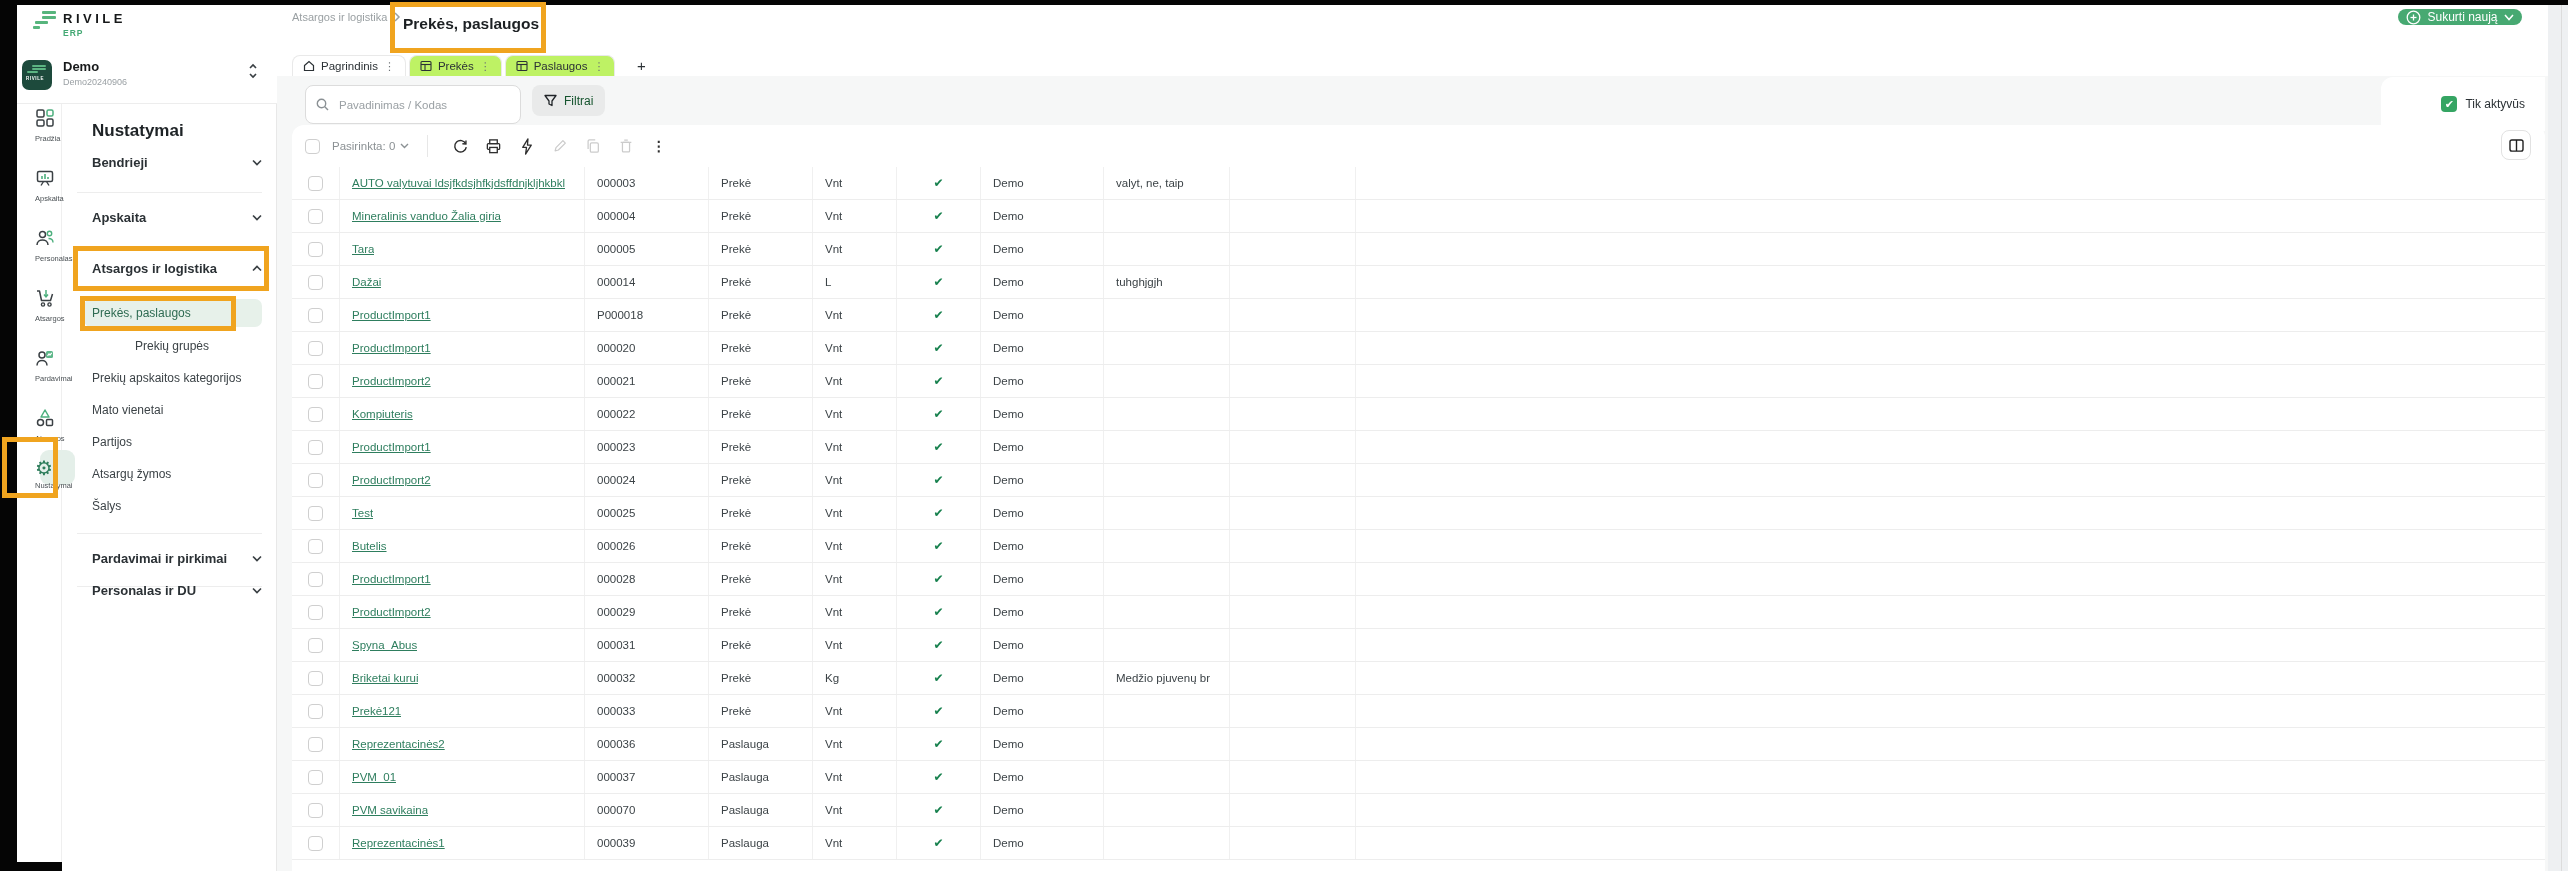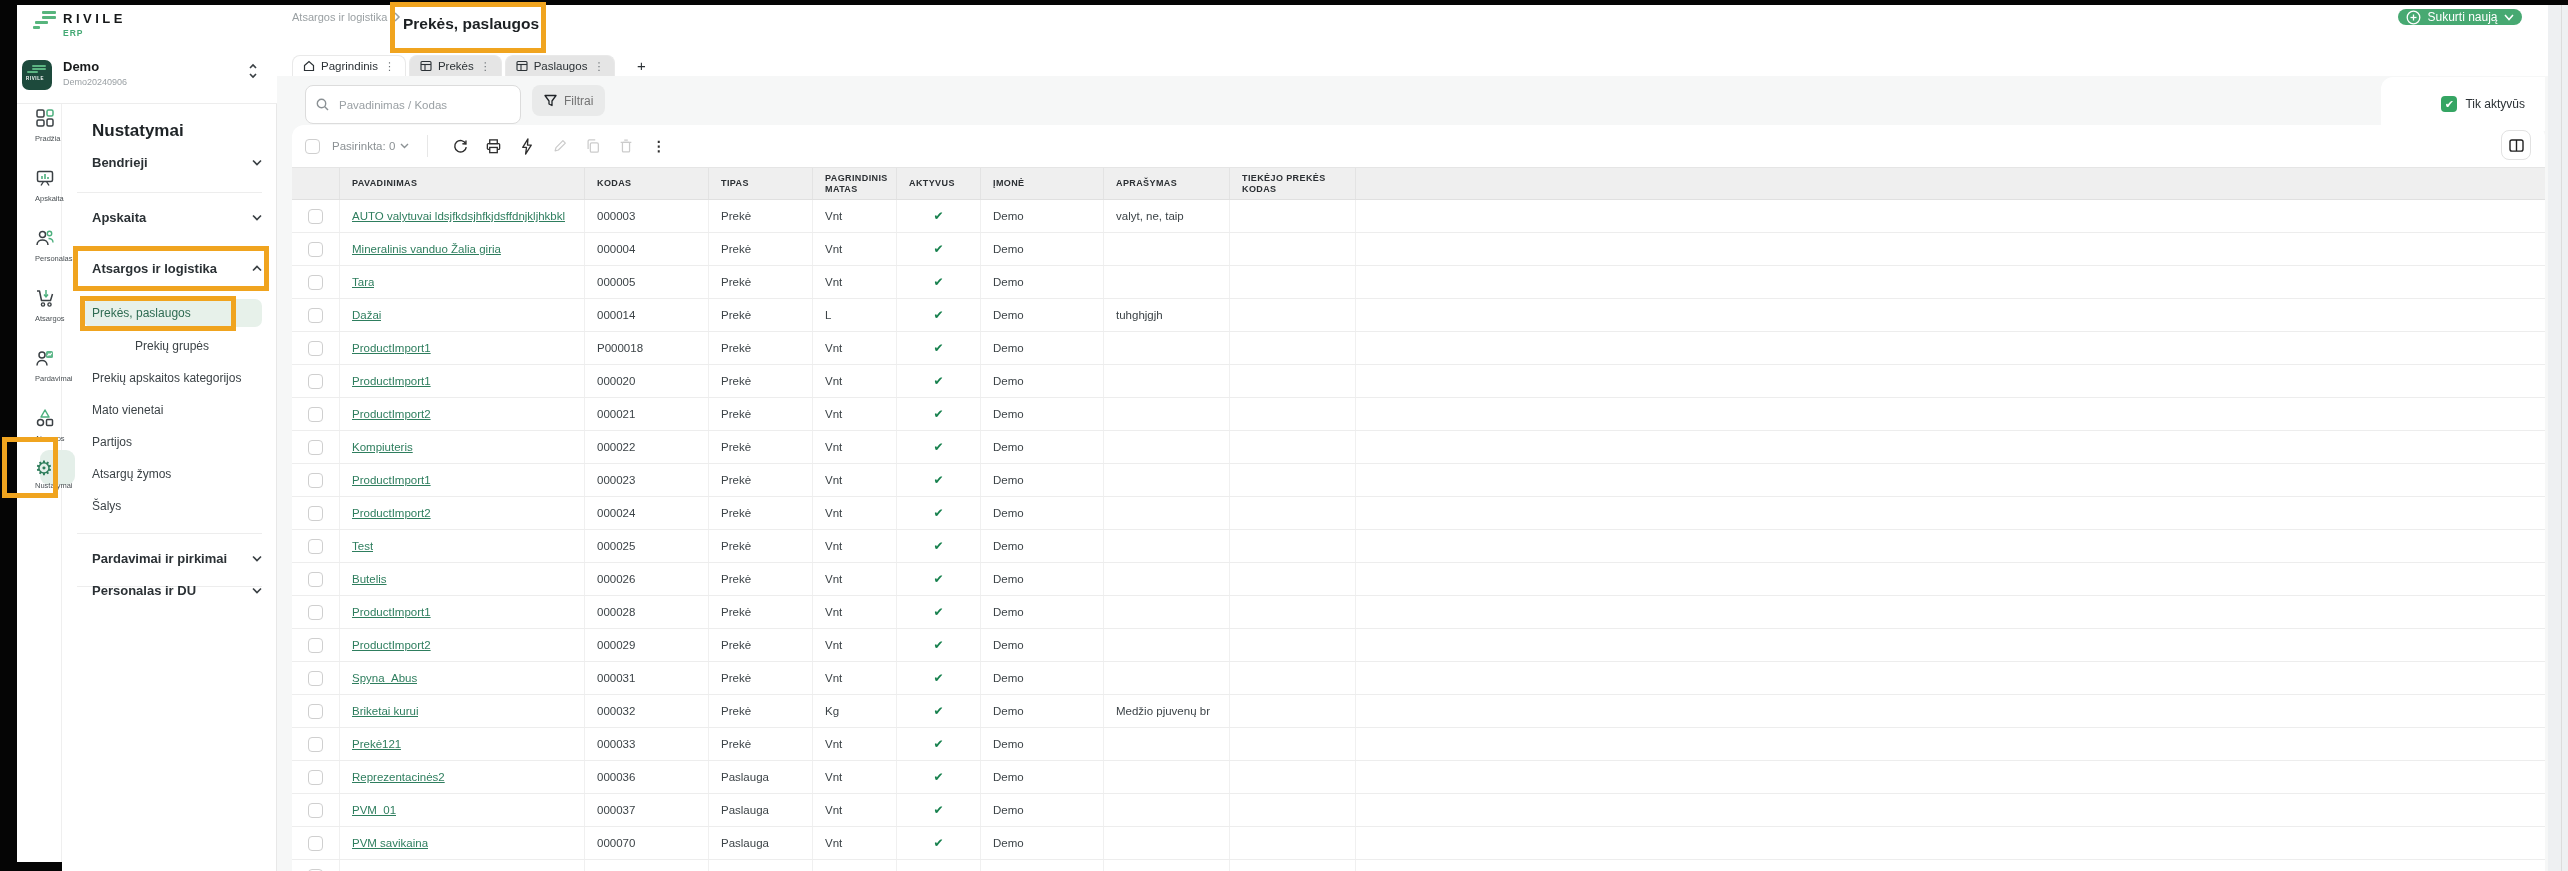--- a/index.html
+++ b/index.html
@@ -39,31 +39,31 @@
   .co-sort{position:absolute;left:231px;top:58px;}
   .panel-hdiv{position:absolute;left:17px;top:103px;width:260px;height:1px;background:#ededed;z-index:6;}
 
   
   .breadcrumb{position:absolute;left:292px;top:11px;font-size:11px;color:#9aa0a3;display:flex;align-items:center;gap:6px;z-index:3;}
   .page-title{position:absolute;left:403px;top:15px;font-size:15.5px;font-weight:bold;color:#1c2023;z-index:3;}
   .btn-create{position:absolute;left:2398px;top:9px;width:124px;height:16px;background:#47a972;border-radius:17px;display:flex;align-items:center;justify-content:center;gap:6px;color:#fff;font-size:12px;z-index:3;cursor:pointer;}
 
   
   .tabs{position:absolute;left:292px;top:55px;height:21px;display:flex;align-items:flex-end;gap:3px;z-index:3;}
-  .tab{height:21px;display:flex;align-items:center;gap:6px;padding:0 10px;font-size:11.5px;color:#2b3135;background:#e5e5e5;border:1px solid #e9e9e9;border-bottom:none;border-radius:8px 8px 0 0;cursor:pointer;white-space:nowrap;}
+  .tab{height:21px;display:flex;align-items:center;gap:6px;padding:0 10px;font-size:11.5px;color:#2b3135;background:#bef264;border:1px solid #e9e9e9;border-bottom:none;border-radius:8px 8px 0 0;cursor:pointer;white-space:nowrap;}
   .tab.active{background:#fff;}
   .tab .kebab{color:#6c7276;font-size:11px;letter-spacing:0;}
   .tab-plus{width:30px;height:21px;display:flex;align-items:center;justify-content:center;font-size:15px;color:#2b3135;cursor:pointer;margin-left:8px;}
 
   
   .content{position:absolute;left:277px;top:76px;width:2271px;height:795px;background:#f6f7f7;z-index:2;}
   .search-box{position:absolute;left:28px;top:9px;width:216px;height:39px;background:#fff;border:1px solid #dcdcdc;border-radius:8px;display:flex;align-items:center;gap:8px;padding:0 10px;}
   .search-box input{border:none;outline:none;font-size:11.5px;color:#333;width:160px;background:transparent;}
   .search-box input::placeholder{color:#9aa0a4;}
-  .btn-filter{position:absolute;left:255px;top:9px;height:31px;padding:0 12px;background:#e9eaea;border-radius:8px;display:flex;align-items:center;gap:7px;font-size:12px;color:#737373;cursor:pointer;}
+  .btn-filter{position:absolute;left:255px;top:9px;height:31px;padding:0 12px;background:#e9eaea;border-radius:8px;display:flex;align-items:center;gap:7px;font-size:12px;color:#14532d;cursor:pointer;}
   .active-panel{position:absolute;left:2104px;top:1px;width:164px;height:54px;background:#fff;border-radius:12px 0 0 0;display:flex;align-items:center;justify-content:flex-end;gap:8px;padding-right:20px;}
   .cbx-on{width:16px;height:16px;background:#35a563;border-radius:4px;color:#fff;font-size:11px;display:flex;align-items:center;justify-content:center;}
   .active-label{font-size:12px;color:#2b3135;}
 
   
   .card{position:absolute;left:292px;top:125px;width:2253px;height:746px;background:#fff;border-radius:12px 12px 0 0;overflow:hidden;z-index:3;display:flex;flex-direction:column;}
   .toolbar{height:42px;display:flex;align-items:center;padding-left:13px;flex:0 0 auto;position:relative;}
   .cbx{display:inline-block;width:15px;height:15px;border:1.5px solid #cfcfcf;border-radius:4px;background:#fff;}
   .tb-sel{font-size:11.5px;color:#8b9194;margin-left:12px;display:flex;align-items:center;gap:5px;cursor:pointer;}
   .tb-div{width:1px;height:22px;background:#e7e7e7;margin:0 16px 0 18px;}
@@ -239,32 +239,20 @@
       </span>
       <span class="tb-ic" style="font-size:14px;color:#2f2f2f;font-weight:bold;">⋮</span>
       <span class="tb-cols">
         <svg width="15" height="13" viewBox="0 0 16 14">
             <rect x="1" y="1" width="14" height="12" rx="2" style="fill:none;stroke:#1f1f1f;stroke-width:1.5;"></rect>
             <line x1="8" y1="1" x2="8" y2="13" style="stroke:#1f1f1f;stroke-width:1.5;"></line>
           </svg>
       </span>
     </div>
 
-    <div class="thead">
-      <div class="th"></div>
-      <div class="th">PAVADINIMAS</div>
-      <div class="th">KODAS</div>
-      <div class="th">TIPAS</div>
-      <div class="th">PAGRINDINIS MATAS</div>
-      <div class="th">AKTYVUS</div>
-      <div class="th">ĮMONĖ</div>
-      <div class="th">APRAŠYMAS</div>
-      <div class="th">TIEKĖJO PREKĖS KODAS</div>
-      <div class="th"></div>
-    </div>
 
     <div>
         <div class="trow">
           <div class="td c-sel">
             <span class="cbx"></span>
           </div>
           <div class="td">
             <span class="lnk">AUTO valytuvai ldsjfkdsjhfkjdsffdnjkljhkbkl</span>
           </div>
           <div class="td">000003</div>

